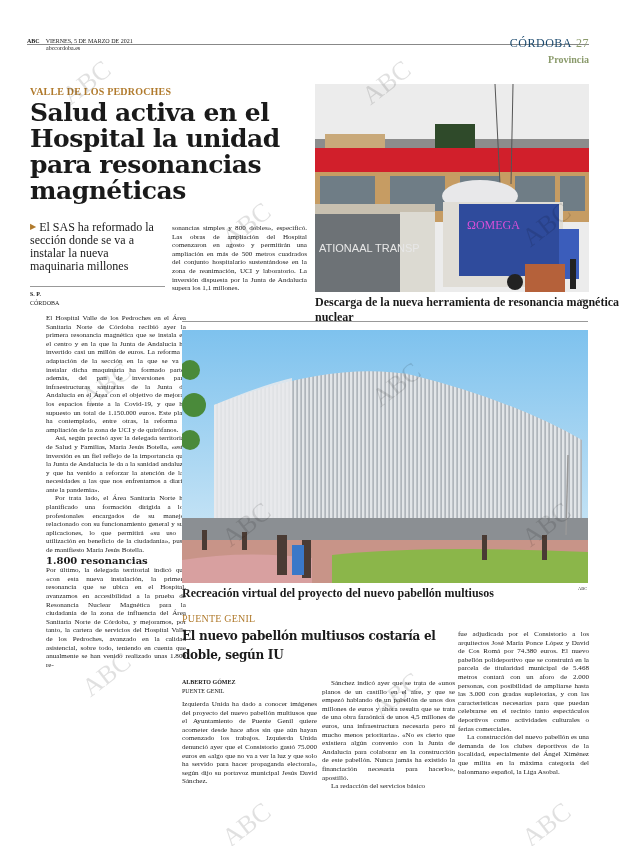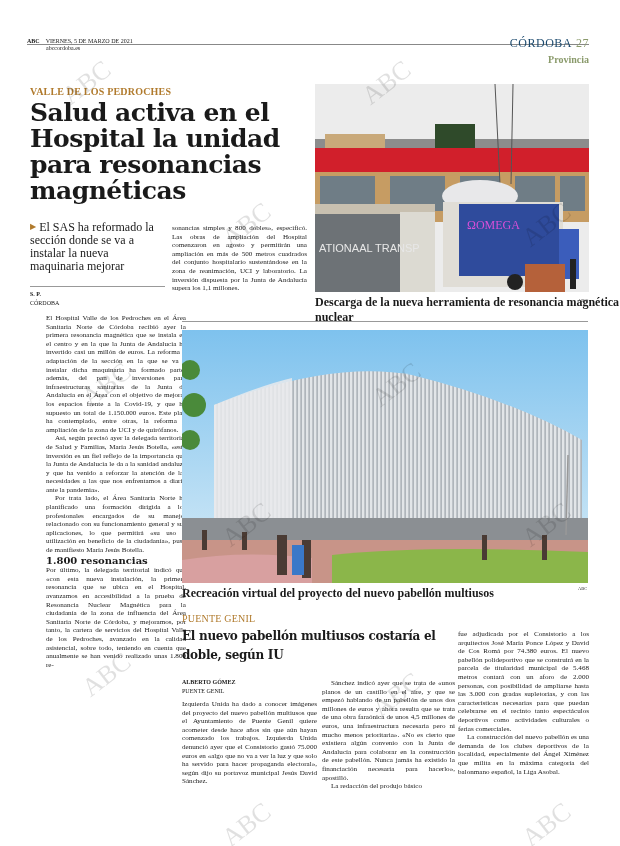--- a/index.html
+++ b/index.html
@@ -37,21 +37,21 @@
 <div class="abs hdr-left">
   <b>ABC</b><span>VIERNES, 5 DE MARZO DE 2021</span>
   <span class="sub">abccordoba.es</span>
 </div>
 <div class="abs topline"></div>
 <div class="abs sec-title"><span>CÓRDOBA</span><span class="num">27</span></div>
 <div class="abs sec-sub">Provincia</div>
 
 <div class="abs kicker" style="left:30px;top:86px">VALLE DE LOS PEDROCHES</div>
 <div class="abs h1">Salud activa en el Hospital la unidad para resonancias magnéticas</div>
-<div class="abs lede"><span class="arrow">▶</span><span>El SAS ha reformado la sección donde se va a instalar la nueva maquinaria mejorar</span></div>
+<div class="abs lede"><span class="arrow">▶</span><span>El SAS ha reformado la sección donde se va a instalar la nueva maquinaria millones</span></div>
 <div class="abs lede-rule"></div>
 <div class="abs byline" style="left:30px;top:290px">
   <b>S. P.</b><br>
   <span>CÓRDOBA</span>
 </div>
 
 <div class="abs body" style="left:172px;top:224px;width:135px">sonancias simples y 800 dobles», especificó. Las obras de ampliación del Hospital comenzaron en agosto y permitirán una ampliación en más de 500 metros cuadrados del conjunto hospitalario sustentándose en la zona de reanimación, UCI y laboratorio. La inversión dispuesta por la Junta de Andalucía supera los 1,1 millones.</div>
 
 <div class="abs body" style="left:46px;top:314px;width:140px">
   <p>El Hospital Valle de los Pedroches en el Área Sanitaria Norte de Córdoba recibió ayer la primera resonancia magnética que se instala en el centro y en la que la Junta de Andalucía ha invertido casi un millón de euros. La reforma y adaptación de la sección en la que se va a instalar dicha maquinaria ha formado parte, además, del pan de inversiones para infraestructuras sanitarias de la Junta de Andalucía en el Área con el objetivo de mejorar los espacios frente a la Covid-19, y que ha supuesto un total de 1.150.000 euros. Este plan ha contemplado, entre otras, la reforma y ampliación de la zona de UCI y de quirófanos.</p>
@@ -138,21 +138,21 @@
 
 <div class="abs kicker" style="left:182px;top:613px;font-weight:normal">PUENTE GENIL</div>
 <div class="abs h2">El nuevo pabellón multiusos costaría el doble, según IU</div>
 <div class="abs byline" style="left:182px;top:678px">
   <b>ALBERTO GÓMEZ</b><br>
   <span>PUENTE GENIL</span>
 </div>
 <div class="abs body" style="left:182px;top:700px;width:135px">Izquierda Unida ha dado a conocer imágenes del proyecto del nuevo pabellón multiusos que el Ayuntamiento de Puente Genil quiere acometer desde hace años sin que aún hayan comenzado los trabajos. Izquierda Unida denunció ayer que el Consistorio gastó 75.000 euros en «algo que no va a ver la luz y que solo ha servido para hacer propaganda electoral», según dijo su portavoz municipal Jesús David Sánchez.</div>
 <div class="abs body" style="left:322px;top:679px;width:133px">
   <p style="text-indent:9px">Sánchez indicó ayer que se trata de «unos planos de un castillo en el aire, y que se empezó hablando de un pabellón de unos dos millones de euros y ahora resulta que se trata de una obra faraónica de unos 4,5 millones de euros, una infraestructura necesaria pero ni mucho menos prioritaria». «No es cierto que existiera algún convenio con la Junta de Andalucía para colaborar en la construcción de este pabellón. Nunca jamás ha existido la financiación necesaria para hacerlo», apostilló.</p>
-  <p>La redacción del produjo básico</p>
+  <p>La redacción del servicios básico</p>
 </div>
 <div class="abs body" style="left:458px;top:630px;width:131px">
   <p>fue adjudicada por el Consistorio a los arquitectos José María Ponce López y David de Cos Romá por 74.380 euros. El nuevo pabellón polideportivo que se construirá en la parcela de titularidad municipal de 5.468 metros contará con un aforo de 2.000 personas, con posibilidad de ampliarse hasta las 3.000 con gradas supletorias, y con las características necesarias para que puedan celebrarse en el recinto tanto espectáculos deportivos como actividades culturales o ferias comerciales.</p>
   <p>La construcción del nuevo pabellón es una demanda de los clubes deportivos de la localidad, especialmente del Ángel Ximénez que milita en la máxima categoría del balonmano español, la Liga Asobal.</p>
 </div>
 
 <div class="wm" style="left:60px;top:68px">ABC</div>
 <div class="wm" style="left:360px;top:68px">ABC</div>
 <div class="wm" style="left:220px;top:210px">ABC</div>
 <div class="wm" style="left:520px;top:210px">ABC</div>

